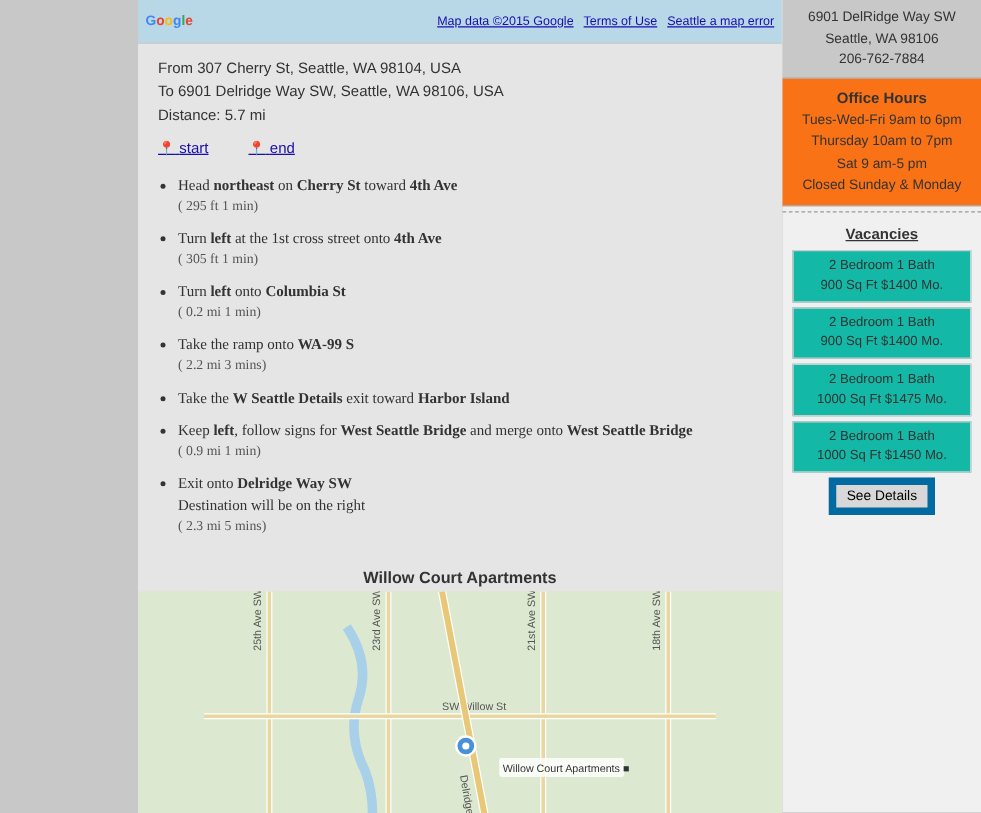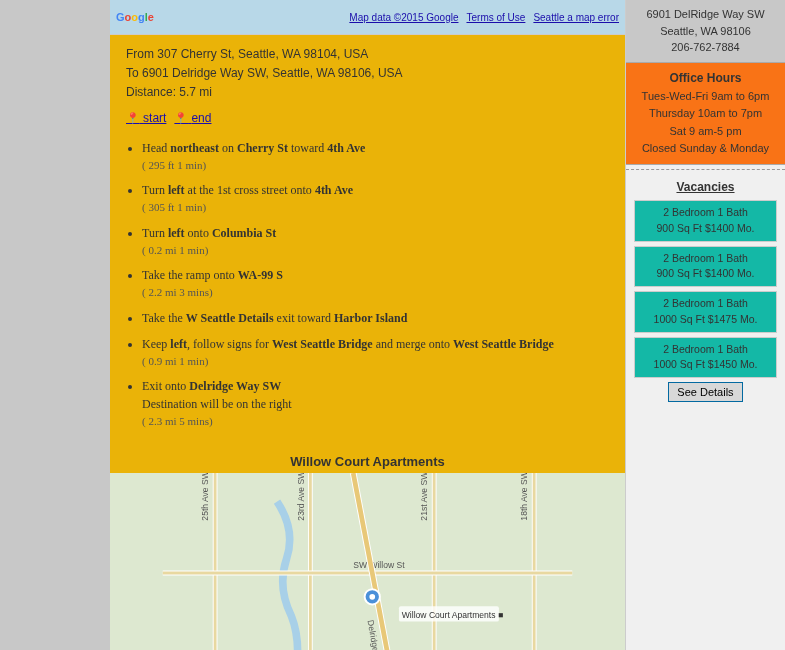--- a/index.html
+++ b/index.html
@@ -18,21 +18,21 @@
       width: 110px;
       background: #c8c8c8;
       flex-shrink: 0;
     }
 
     
     .main-content {
       flex: 1;
       display: flex;
       flex-direction: column;
-      background: #eab308;
+      background: #e5e5e5;
       overflow-y: auto;
     }
 
     
     .map-top {
       width: 100%;
       height: 35px;
       background: #b8d8e8;
       position: relative;
       border-bottom: 1px solid #ccc;
@@ -75,21 +75,21 @@
 
     .from-to {
       font-size: 12px;
       color: #333;
       line-height: 1.6;
     }
 
     .start-end-links {
       margin-top: 8px;
       display: flex;
-      gap: 8px;
+      gap: 32px;
     }
 
     .start-end-links a {
       color: #1a0dab;
       text-decoration: underline;
       font-size: 12px;
       cursor: pointer;
     }
 
     .pin-green::before {
@@ -211,21 +211,21 @@
       border: 1px solid #ccc;
       padding: 4px 4px;
       margin-bottom: 4px;
       font-size: 10.5px;
       line-height: 1.5;
       text-align: center;
     }
 
     .see-details-btn {
       background: #d8d8d8;
-      border: 1px solid #0369a1;
+      border: 6px solid #0369a1;
       padding: 3px 8px;
       font-size: 11px;
       cursor: pointer;
       display: block;
       margin: 4px auto;
       text-align: center;
     }
 
     
     .road-label {

